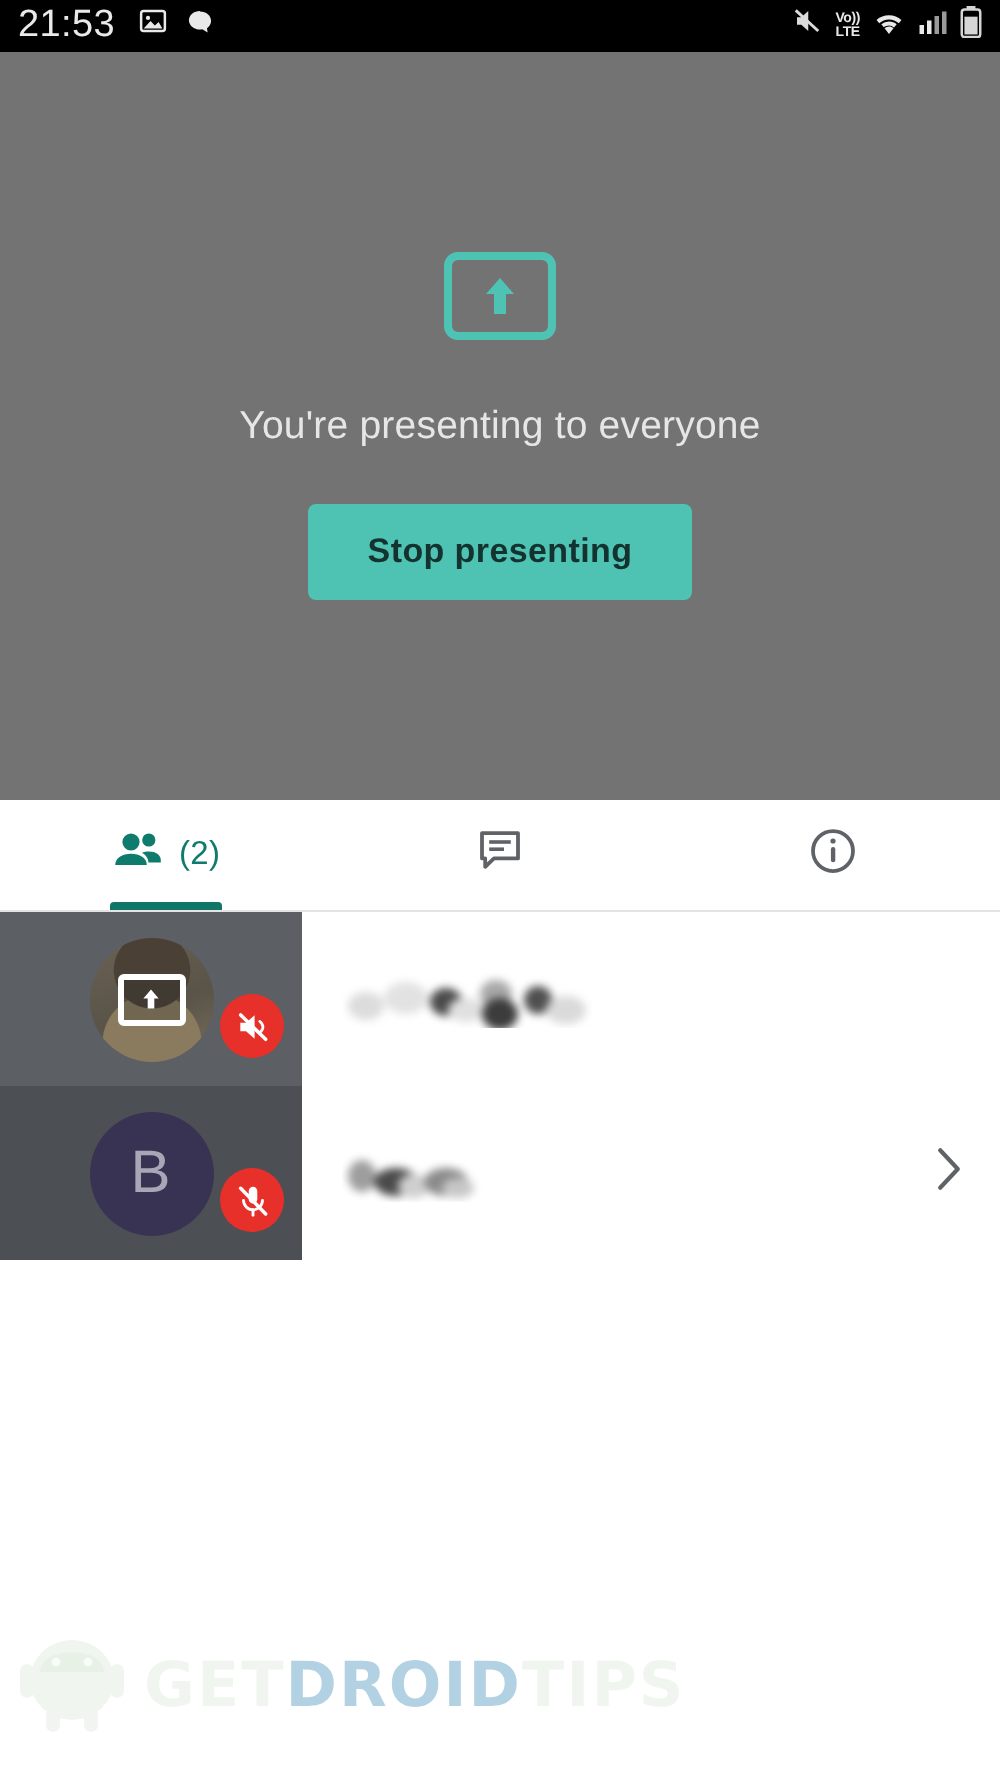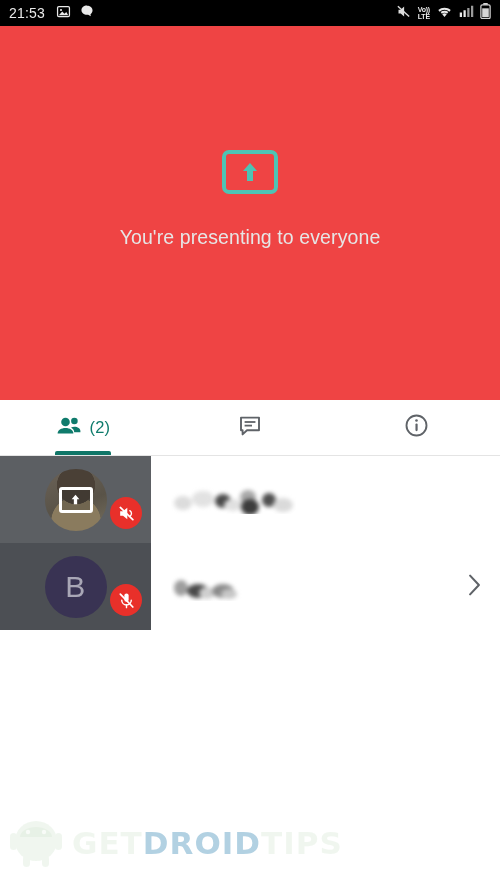--- a/index.html
+++ b/index.html
@@ -18,36 +18,36 @@
   
   .statusbar {
     position: absolute; top: 0; left: 0;
     width: 500px; height: 26px;
     background: #000000;
     display: flex; align-items: center;
     padding: 0 9px;
     color: #e8e8e8;
   }
   .sb-time {
-    font-size: 14px; letter-spacing: .2px;
+    font-size: 19px; letter-spacing: .2px;
     color: #e9e9e9; font-family: "Liberation Sans", sans-serif;
   }
   .sb-left-icons { display: flex; align-items: center; gap: 9px; margin-left: 11px; }
   .sb-right { margin-left: auto; display: flex; align-items: center; gap: 6px; }
   .sb-ico { display: block; }
   .volte {
     font-size: 7px; line-height: 7.5px; text-align: center;
     color: #e9e9e9; font-weight: bold; letter-spacing: -.2px;
   }
 
   
   .stage {
     position: absolute; top: 26px; left: 0;
     width: 500px; height: 374px;
-    background: #ef4444;
+    background: #737373;
     display: flex; flex-direction: column;
     align-items: center; justify-content: center;
   }
   .present-icon {
     width: 56px; height: 44px;
     border: 4px solid #4ec3b4;
     border-radius: 7px;
     display: flex; align-items: center; justify-content: center;
     margin-bottom: 32px;
   }
@@ -220,20 +220,21 @@
     </span>
   </div>
 
   <div class="stage">
     <div class="present-icon">
       <svg width="22" height="24" viewBox="0 0 22 24">
         <path d="M11 3 L18 11 H14 V21 H8 V11 H4 Z" fill="#4ec3b4"></path>
       </svg>
     </div>
     <div class="stage-text">You're presenting to everyone</div>
+    <button class="stop-btn">Stop presenting</button>
   </div>
 
   <div class="tabbar">
 
     <div class="tab">
       <span>
         <svg width="26" height="20" viewBox="0 0 26 20">
           <circle cx="9.5" cy="6" r="4.3" fill="#0f7b6c"></circle>
           <path d="M1.6 17.5c0-3.5 3.6-5.6 7.9-5.6s7.9 2.1 7.9 5.6z" fill="#0f7b6c"></path>
           <circle cx="18.4" cy="5" r="3.3" fill="#0f7b6c"></circle>

